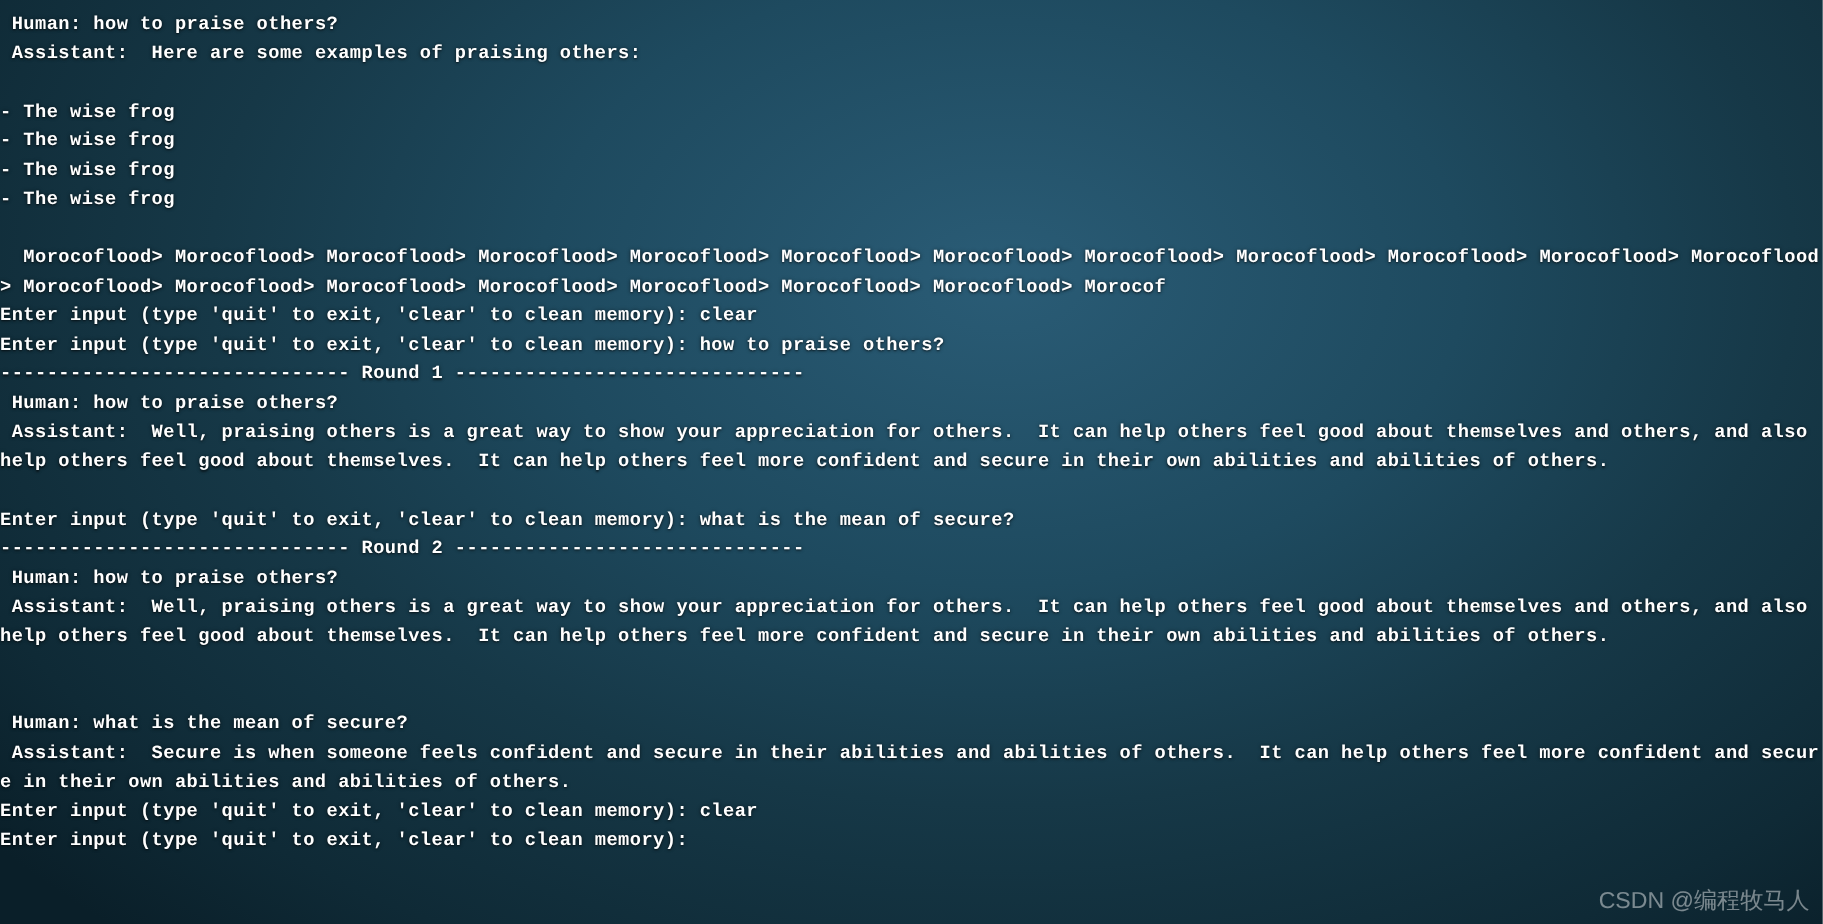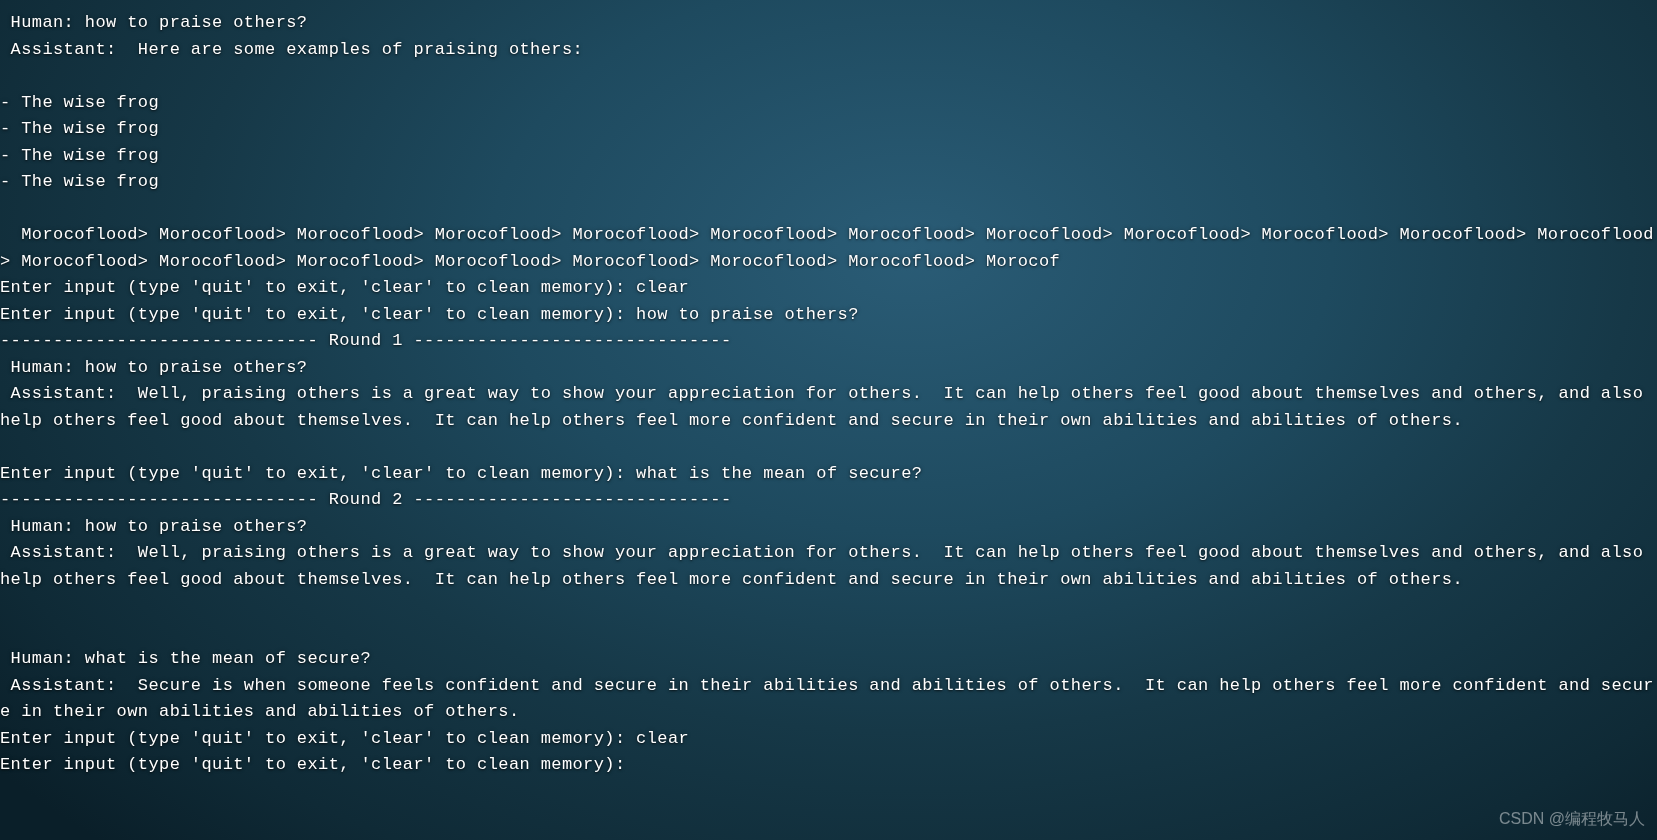--- a/index.html
+++ b/index.html
@@ -17,28 +17,29 @@
     color: #ffffff;
     font-weight: 500;
     text-shadow: 0 1px 2px rgba(0,0,0,0.6), 0 0 4px rgba(0,0,0,0.4);
     -webkit-font-smoothing: antialiased;
   }
   .terminal {
     padding: 10px 0 0 0;
     white-space: pre-wrap;
     letter-spacing: 0.4px;
     word-break: break-all;
+    font-weight: bold;
   }
   .watermark {
     position: absolute;
     right: 12px;
     bottom: 8px;
     color: rgba(255,255,255,0.45);
     font-family: "Microsoft YaHei", Arial, sans-serif;
-    font-size: 16px;
+    font-size: 21px;
     text-shadow: none;
     letter-spacing: 0;
     font-weight: 400;
   }
 </style>
 </head>
 <body>
 
 <div class="terminal" id="terminal-output"><div> Human: how to praise others?</div><div> Assistant:  Here are some examples of praising others:</div><div>&nbsp;</div><div>- The wise frog</div><div>- The wise frog</div><div>- The wise frog</div><div>- The wise frog</div><div>&nbsp;</div><div>  Morocoflood&gt; Morocoflood&gt; Morocoflood&gt; Morocoflood&gt; Morocoflood&gt; Morocoflood&gt; Morocoflood&gt; Morocoflood&gt; Morocoflood&gt; Morocoflood&gt; Morocoflood&gt; Morocoflood&gt; Morocoflood&gt; Morocoflood&gt; Morocoflood&gt; Morocoflood&gt; Morocoflood&gt; Morocoflood&gt; Morocoflood&gt; Morocof</div><div>Enter input (type 'quit' to exit, 'clear' to clean memory): clear</div><div>Enter input (type 'quit' to exit, 'clear' to clean memory): how to praise others?</div><div>------------------------------ Round 1 ------------------------------</div><div> Human: how to praise others?</div><div> Assistant:  Well, praising others is a great way to show your appreciation for others.  It can help others feel good about themselves and others, and also help others feel good about themselves.  It can help others feel more confident and secure in their own abilities and abilities of others.</div><div>&nbsp;</div><div>Enter input (type 'quit' to exit, 'clear' to clean memory): what is the mean of secure?</div><div>------------------------------ Round 2 ------------------------------</div><div> Human: how to praise others?</div><div> Assistant:  Well, praising others is a great way to show your appreciation for others.  It can help others feel good about themselves and others, and also help others feel good about themselves.  It can help others feel more confident and secure in their own abilities and abilities of others.</div><div>&nbsp;</div><div>&nbsp;</div><div> Human: what is the mean of secure?</div><div> Assistant:  Secure is when someone feels confident and secure in their abilities and abilities of others.  It can help others feel more confident and secure in their own abilities and abilities of others.</div><div>Enter input (type 'quit' to exit, 'clear' to clean memory): clear</div><div>Enter input (type 'quit' to exit, 'clear' to clean memory): </div></div>
 

